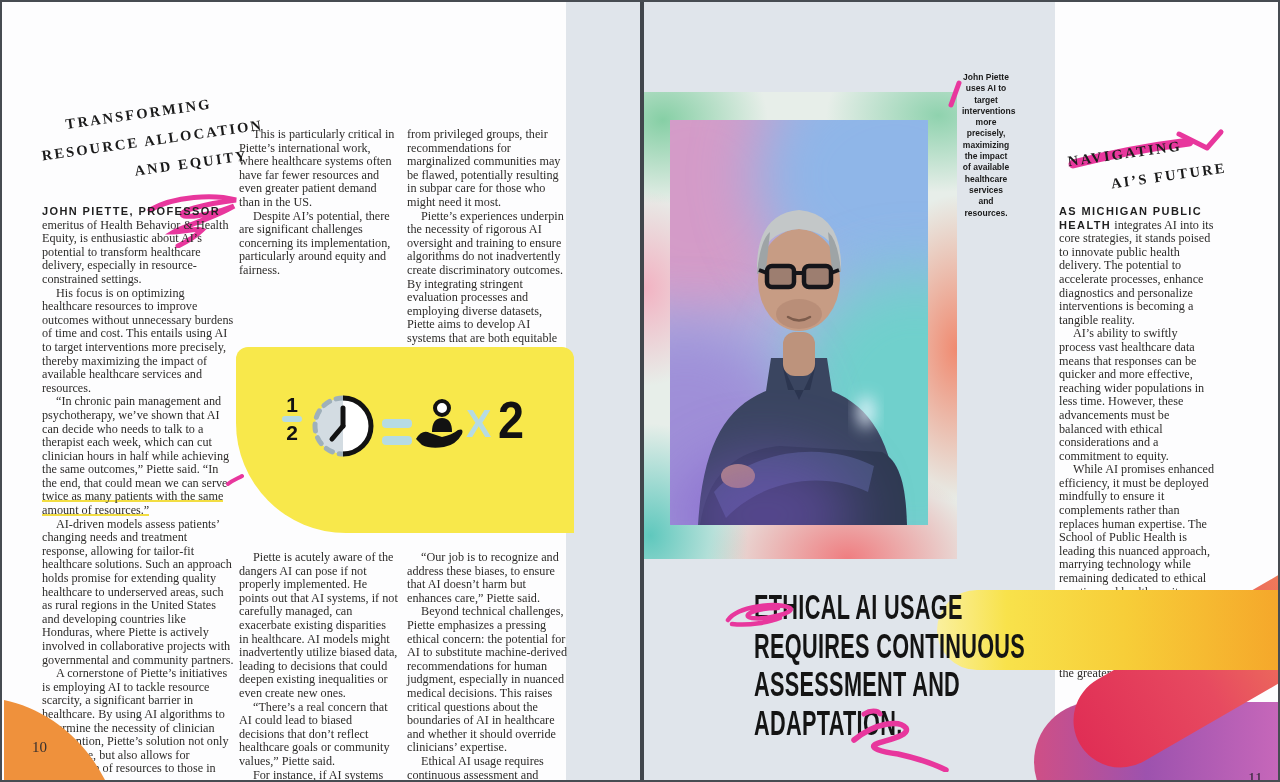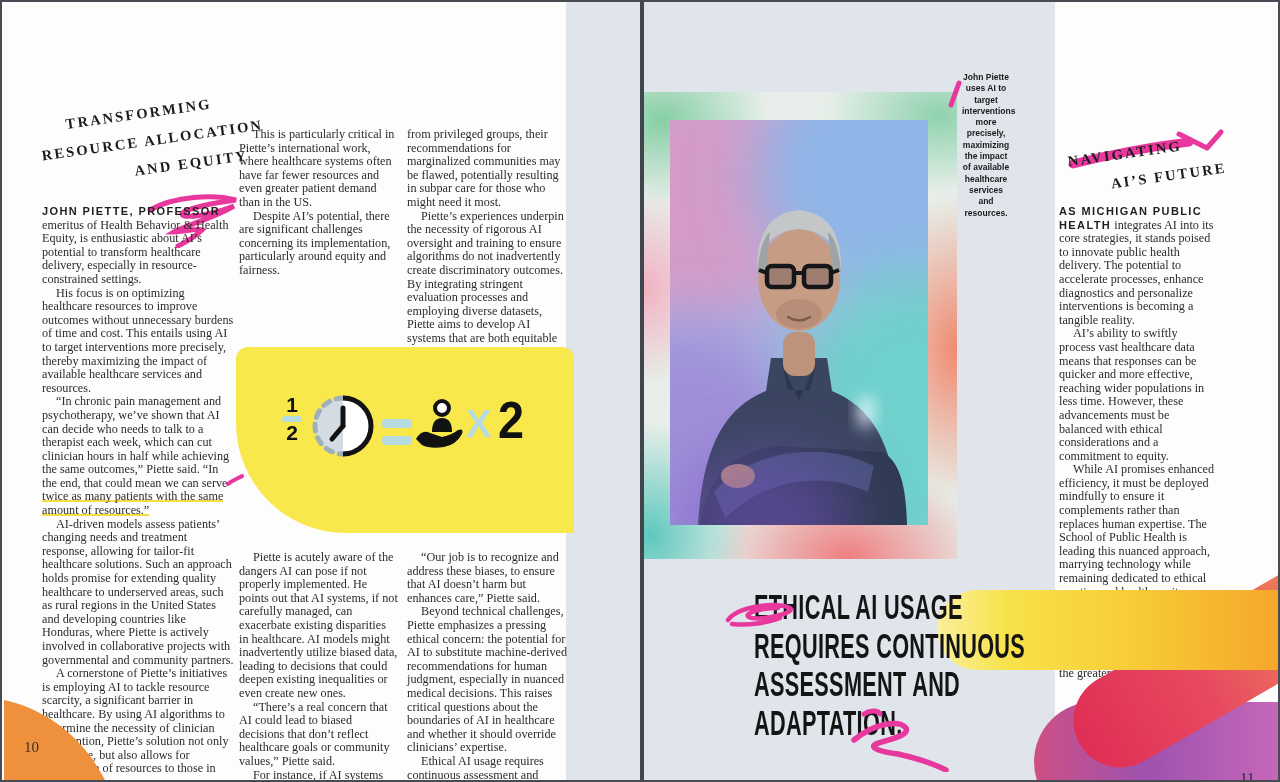--- a/index.html
+++ b/index.html
@@ -104,21 +104,21 @@
   #ribbon-diagonal{
     left:1051px;top:595px;width:400px;height:94px;border-radius:47px;
     transform:rotate(-30deg);
     background:linear-gradient(90deg,#e02e55 0%,#e74a60 35%,#f08757 72%,#f6a43c 100%);
   }
   #ribbon-top{
     left:935px;top:588px;width:347px;height:80px;border-radius:40px 0 0 40px;
     background:linear-gradient(90deg,#faf09e 0%,#f8e24b 20%,#f7cd38 55%,#f5a62a 100%);
   }
 
-  .page-num{font-family:"Liberation Serif", serif;font-size:15px;color:#362f2e;}
+  .page-num{font-family:"Liberation Serif", serif;font-size:15px;color:#362f2e;margin-left:8px;}
   #page-num-10{left:22px;top:737px;}
   #page-num-11{left:1238px;top:768px;color:#2a2430;}
 </style>
 </head>
 <body>
 
 <div class="spread">
 
   <div class="abs gray-band-left"></div>
   <div class="abs gray-band-right"></div>

